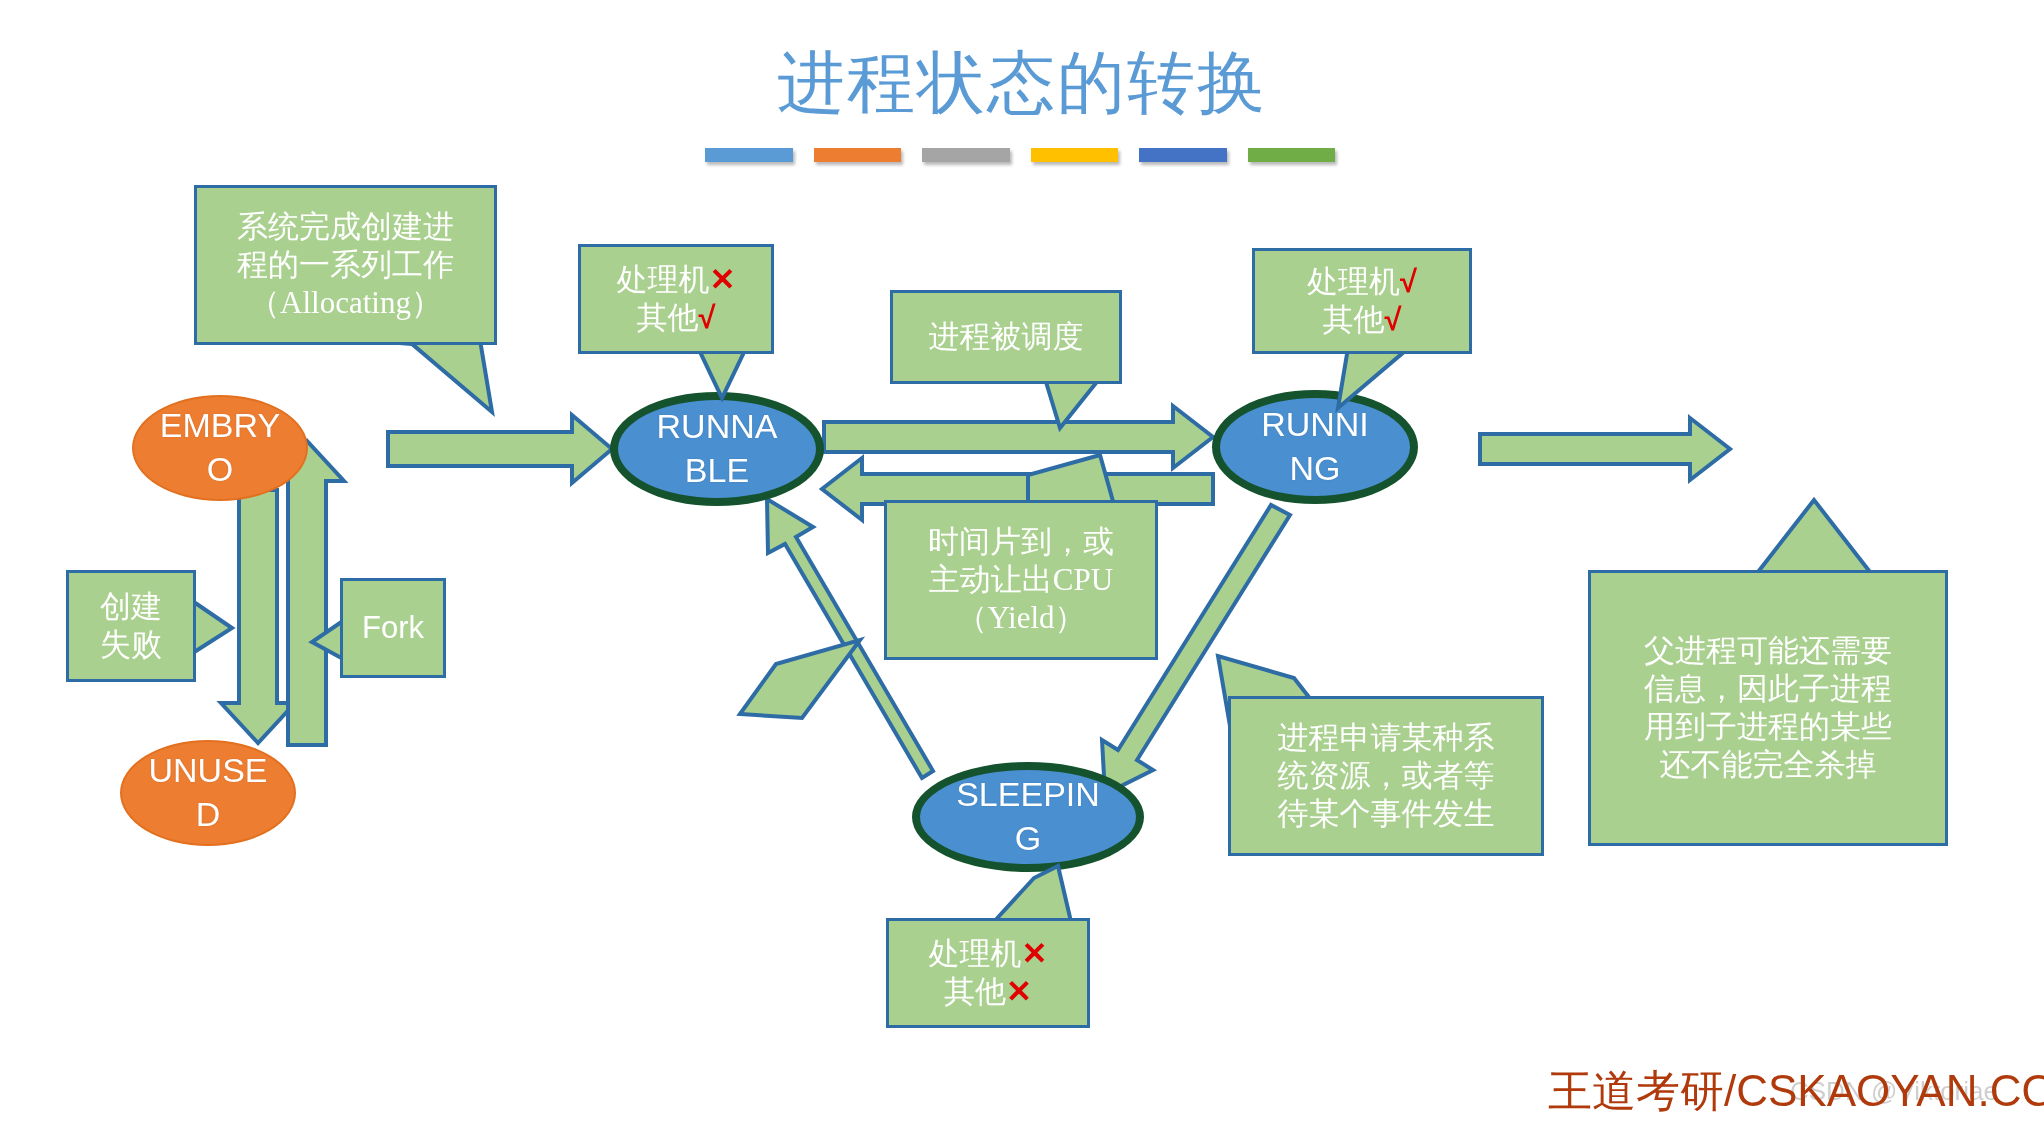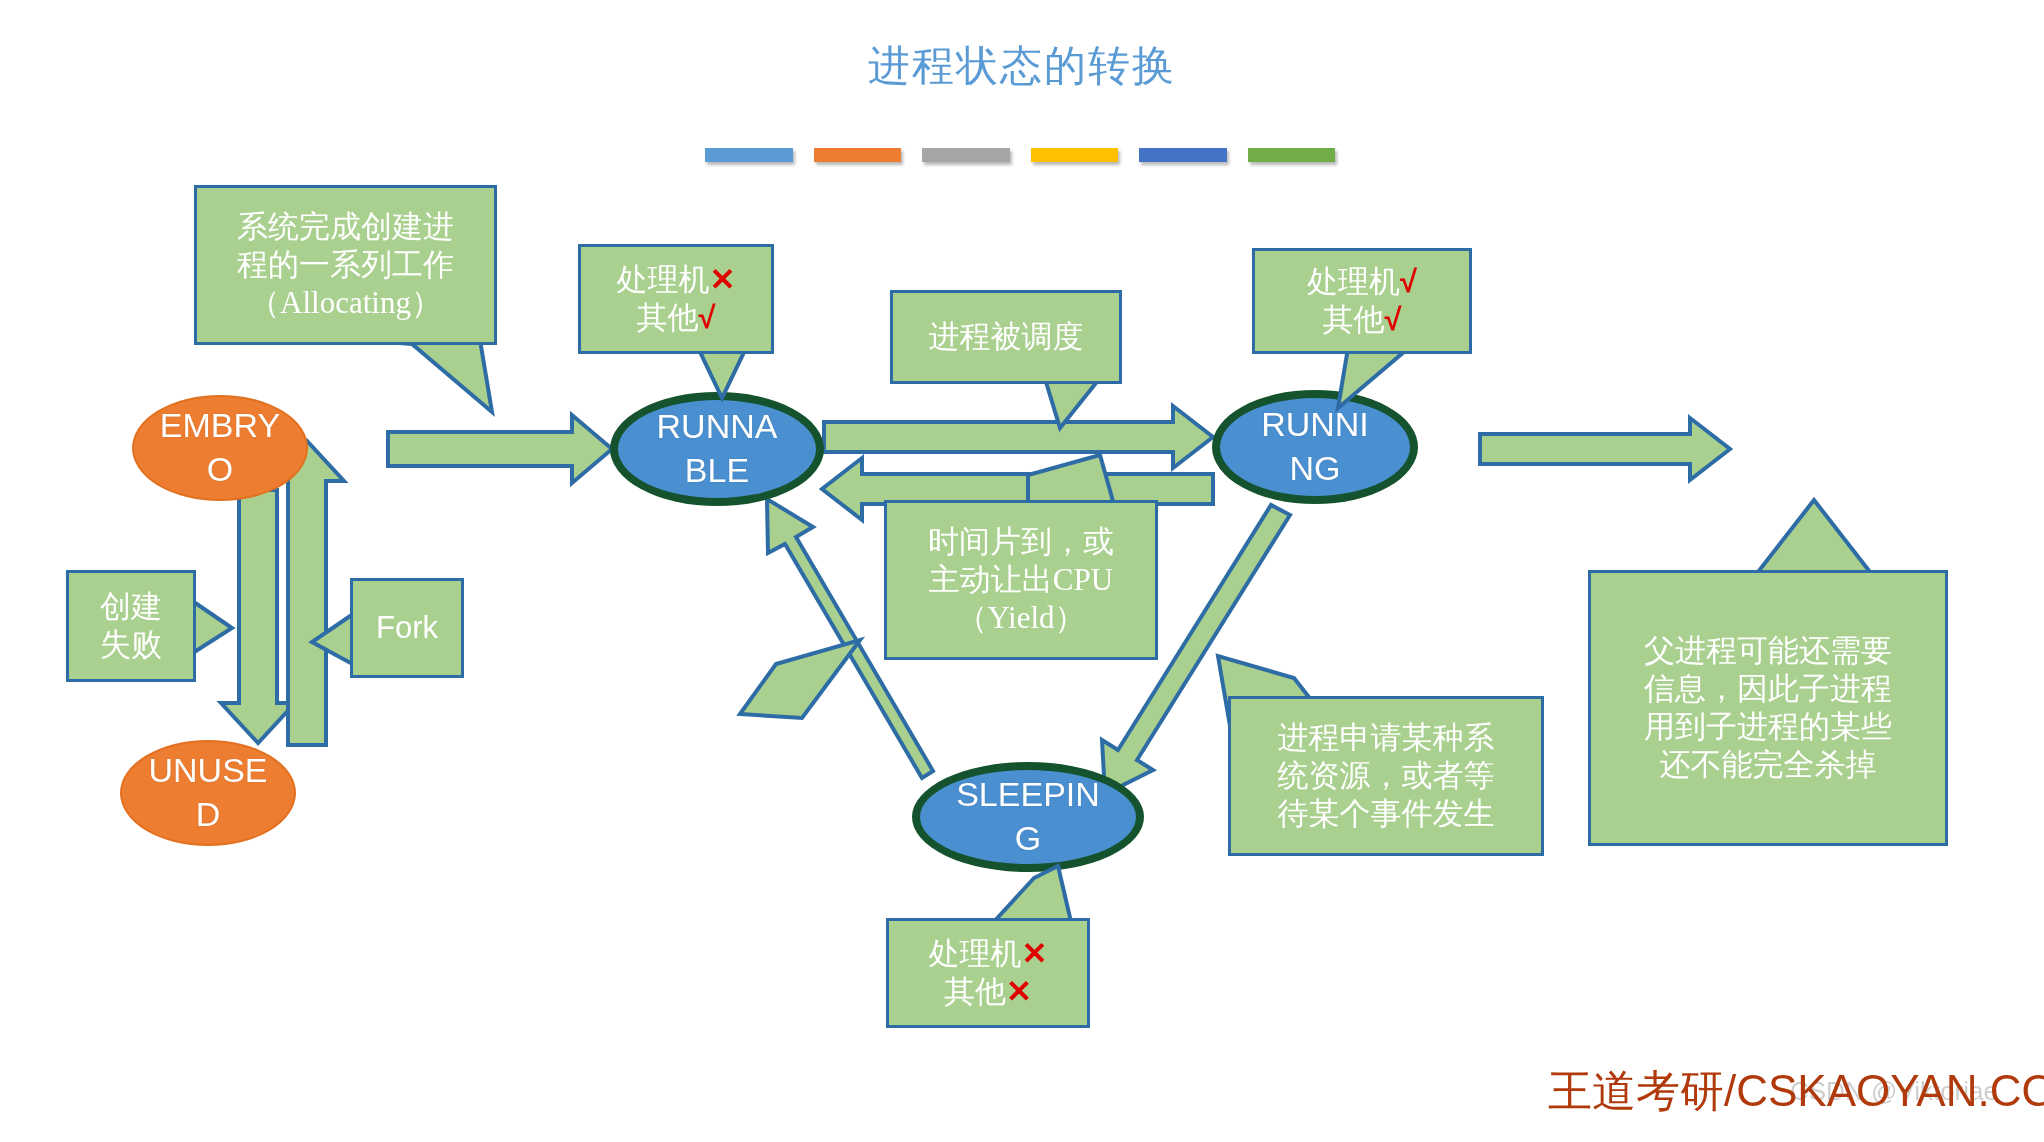--- a/index.html
+++ b/index.html
@@ -5,21 +5,21 @@
   html,body{margin:0;padding:0;background:#ffffff;}
   body{width:2044px;height:1142px;position:relative;overflow:hidden;
        font-family:"Liberation Sans","DejaVu Sans",sans-serif;}
 
   #stage{position:absolute;left:0;top:0;width:2044px;height:1142px;}
 
   
   .title{
     position:absolute;left:0;top:38px;width:2044px;text-align:center;
     font-family:Liberation Sans, sans-serif;
-    font-size:42px;color:#5B9BD5;letter-spacing:2px;white-space:nowrap;
+    font-size:68px;color:#5B9BD5;letter-spacing:2px;white-space:nowrap;
   }
   .bars{position:absolute;left:705px;top:148px;width:630px;height:16px;display:flex;gap:21px;}
   .bars span{flex:1;height:14px;display:block;
              box-shadow:2px 3px 3px rgba(0,0,0,0.28);}
 
   
   #arrows{position:absolute;left:0;top:0;width:2044px;height:1142px;}
 
   
   .node{
@@ -190,21 +190,21 @@
   <div class="callout" style="left:66px;top:570px;width:130px;height:112px;">
     <div>
       <span class="ln">创建</span>
       <span class="ln">失败</span>
     </div>
   </div>
 
   <svg class="tail" style="left:300px;top:608px;width:60px;height:70px;" viewBox="0 0 60 70">
     <polygon points="56,4 12,34 56,58" fill="#A9D08E" stroke="#2E6CA6" stroke-width="4"></polygon>
   </svg>
-  <div class="callout" style="left:350px;top:578px;width:114px;height:100px;">
+  <div class="callout" style="left:340px;top:578px;width:106px;height:100px;">
     <div>
       <span class="ln sans">Fork</span>
     </div>
   </div>
 
   <svg class="tail" style="left:740px;top:640px;width:140px;height:80px;" viewBox="0 0 140 80">
     <polygon points="0,74 36,24 120,0 62,78" fill="#A9D08E" stroke="#2E6CA6" stroke-width="4"></polygon>
   </svg>
 
   <svg class="tail" style="left:1200px;top:650px;width:150px;height:80px;" viewBox="0 0 150 80">

